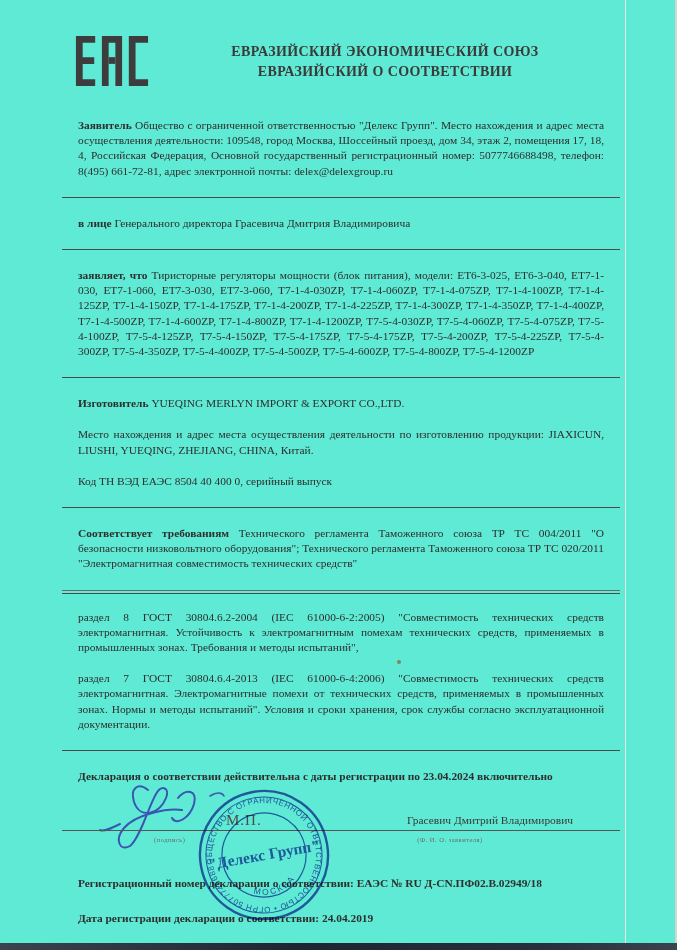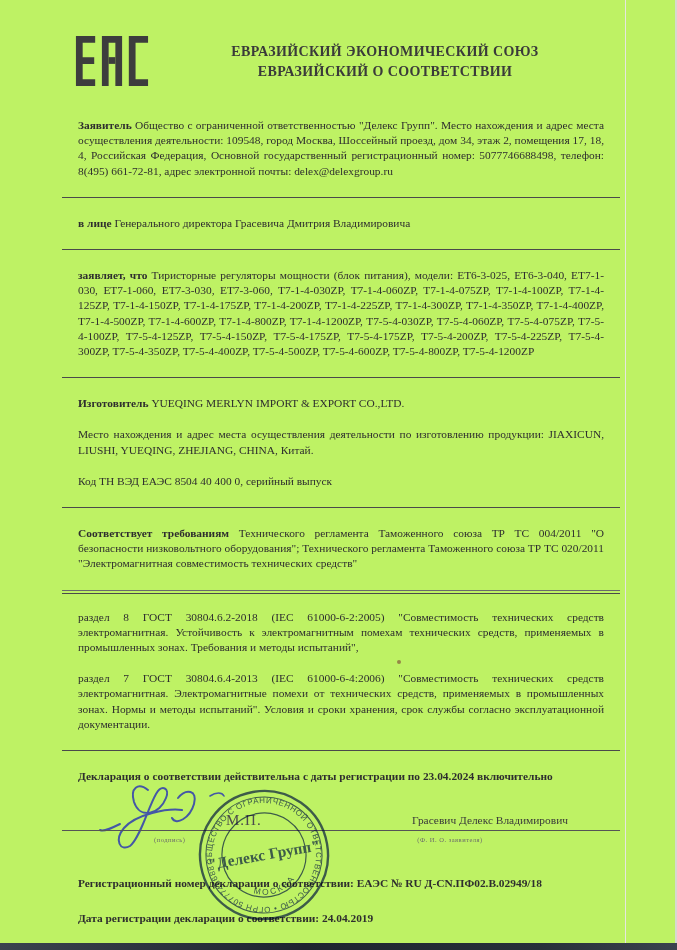--- a/index.html
+++ b/index.html
@@ -1,19 +1,19 @@
 <!DOCTYPE html>
 <html><head>
 <meta charset="utf-8">
 <style>
   html,body{margin:0;padding:0;}
   .page{
     position:relative;
     width:677px;height:950px;
-    background:#bef264;
+    background:#5eead4;
     font-family:"Liberation Serif","DejaVu Serif",serif;
     color:#2e2e2e;
     overflow:hidden;
   }
   .content{
     position:absolute;left:62px;top:0;width:558px;
     font-size:11.4px;line-height:15.2px;text-align:justify;
   }
   
   .header{display:flex;align-items:flex-start;margin-top:36px;height:58px;}
@@ -87,40 +87,40 @@
 
     <hr class="hr">
 
     <p><b class="lead">Соответствует требованиям</b> <span>Технического регламента Таможенного союза ТР ТС 004/2011 "О безопасности низковольтного оборудования"; Технического регламента Таможенного союза ТР ТС 020/2011 "Электромагнитная совместимость технических средств"</span></p>
 
     <hr class="hr soft">
 
 
     <hr class="hr">
 
-    <p style="padding-top:0;padding-bottom:0;">раздел 8 ГОСТ 30804.6.2-2018 (IEC 61000-6-2:2005) "Совместимость технических средств электромагнитная. Устойчивость к электромагнитным помехам технических средств, применяемых в промышленных зонах. Требования и методы испытаний",</p>
+    <p style="padding-top:0;padding-bottom:0;">раздел 8 ГОСТ 30804.6.2-2004 (IEC 61000-6-2:2005) "Совместимость технических средств электромагнитная. Устойчивость к электромагнитным помехам технических средств, применяемых в промышленных зонах. Требования и методы испытаний",</p>
     <p style="padding-top:0;">раздел 7 ГОСТ 30804.6.4-2013 (IEC 61000-6-4:2006) "Совместимость технических средств электромагнитная. Электромагнитные помехи от технических средств, применяемых в промышленных зонах. Нормы и методы испытаний". Условия и сроки хранения, срок службы согласно эксплуатационной документации.</p>
 
     <hr class="hr">
 
     <p class="bold-line">Декларация о соответствии действительна с даты регистрации по 23.04.2024 включительно</p>
 
     <div class="sig-block">
       <svg class="signature-svg" width="230" height="72" viewBox="0 0 230 72" aria-hidden="true">
         <g fill="none" stroke="#3747ae" stroke-width="2" stroke-linecap="round" opacity="0.9">
           <path d="M58,10 C48,2 40,8 44,22 C50,40 70,34 76,18 C80,8 72,4 66,14 C58,28 50,58 40,66 C30,72 24,60 34,48 C46,34 78,28 92,30"></path>
           <path d="M88,18 C96,8 108,10 104,24 C100,38 86,46 82,38"></path>
           <path d="M30,44 C22,48 14,52 10,50"></path>
           <path d="M120,16 C126,12 132,12 134,16" stroke-width="1.6"></path>
         </g>
       </svg>
       <div class="sig-line-left"></div>
       <div class="sig-label-left">(подпись)</div>
       <div class="mp">М.П.</div>
-      <div class="fio">Грасевич Делекс Владимирович</div>
+      <div class="fio">Грасевич Дмитрий Владимирович</div>
       <div class="sig-line-right"></div>
       <div class="fio-label">(Ф. И. О. заявителя)</div>
 
       <div class="stamp-wrap">
         <svg width="138" height="138" viewBox="0 0 138 138" aria-hidden="true">
           <defs>
             <path id="ringPath" d="M 17,69 A 52,52 0 1,1 121,69 A 52,52 0 1,1 17,69"></path>
             <path id="cityPath" d="M 41,96 A 37,37 0 0,0 97,96"></path>
           </defs>
           <g stroke="#3a4bb0" fill="none">

